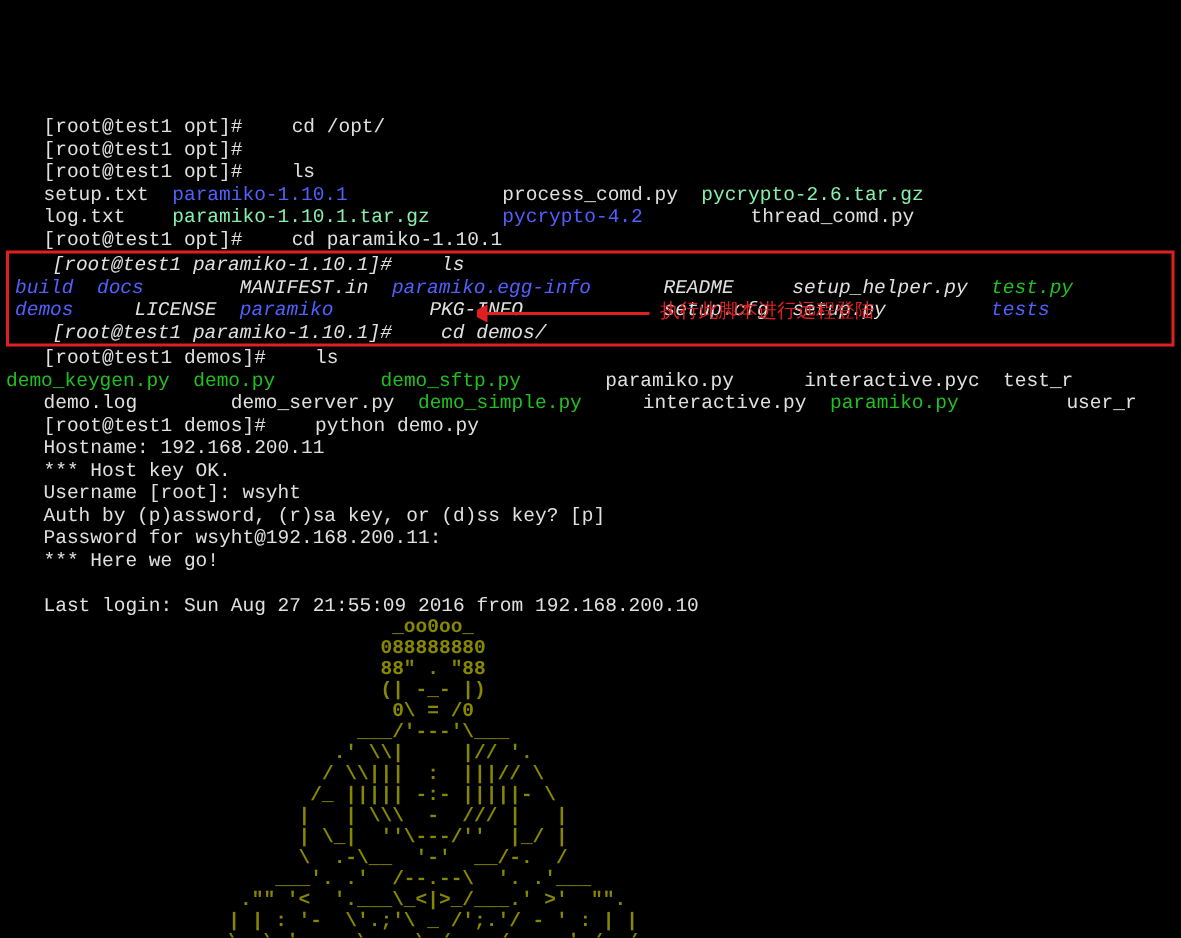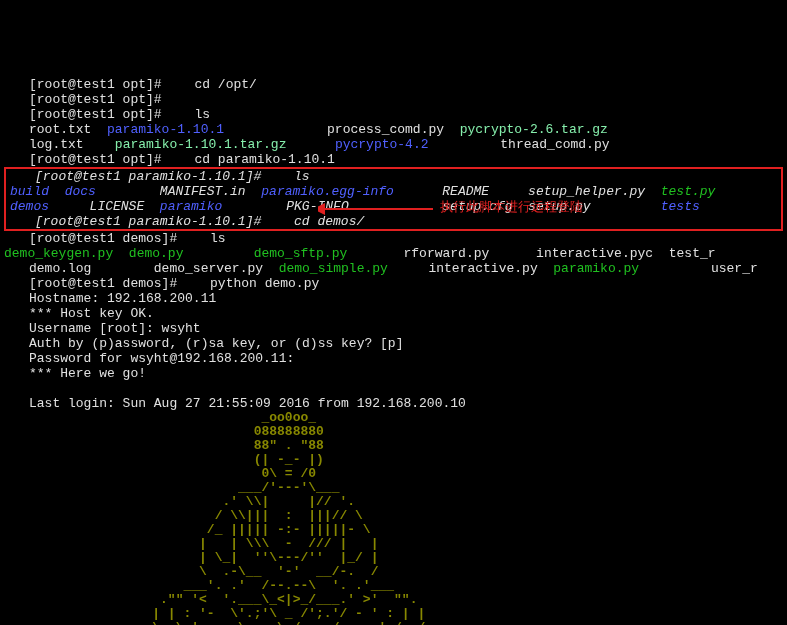--- a/index.html
+++ b/index.html
@@ -47,28 +47,28 @@
 </style>
 </head>
 <body>
 
 
 
 <div class="term">
 <span class="white">[root@test1 opt]# </span><span class="white">cd /opt/</span>
 <span class="white">[root@test1 opt]# </span>
 <span class="white">[root@test1 opt]# </span><span class="white">ls</span>
-<span class="white">root.txt  </span><span class="blue">paramiko-1.10.1</span><span class="white">          process_comd.py  </span><span class="red">pycrypto-2.6.tar.gz</span>
+<span class="white">setup.txt  </span><span class="blue">paramiko-1.10.1</span><span class="white">          process_comd.py  </span><span class="red">pycrypto-2.6.tar.gz</span>
 <span class="white">log.txt    </span><span class="red">paramiko-1.10.1.tar.gz</span><span class="white">   </span><span class="blue">pycrypto-4.2</span><span class="white">      thread_comd.py</span>
 <span class="white">[root@test1 opt]# </span><span class="white">cd paramiko-1.10.1</span>
 <div class="frame"><span class="white">[root@test1 paramiko-1.10.1]# </span><span class="white">ls</span>
 <span class="blue">build</span><span>  </span><span class="blue">docs</span><span class="white">     MANIFEST.in  </span><span class="blue">paramiko.egg-info</span><span class="white">   README     setup_helper.py  </span><span class="green">test.py</span>
 <span class="blue">demos</span><span class="white">  LICENSE  </span><span class="blue">paramiko</span><span class="white">     PKG-INFO            setup.cfg  setup.py         </span><span class="blue">tests</span>
 <span class="white">[root@test1 paramiko-1.10.1]# </span><span class="white">cd demos/</span></div><span class="white">[root@test1 demos]# </span><span class="white">ls</span>
-<span class="green">demo_keygen.py</span><span>  </span><span class="green">demo.py</span><span>         </span><span class="green">demo_sftp.py</span><span class="white">    rforward.py      interactive.pyc  test_r</span>
+<span class="green">demo_keygen.py</span><span>  </span><span class="green">demo.py</span><span>         </span><span class="green">demo_sftp.py</span><span class="white">    paramiko.py      interactive.pyc  test_r</span>
 <span class="white">demo.log        demo_server.py  </span><span class="green">demo_simple.py</span><span class="white">  interactive.py  </span><span class="green">paramiko.py</span><span class="white">      user_r</span>
 <span class="white">[root@test1 demos]# </span><span class="white">python demo.py</span>
 <span class="white">Hostname: 192.168.200.11</span>
 <span class="white">*** Host key OK.</span>
 <span class="white">Username [root]: wsyht</span>
 <span class="white">Auth by (p)assword, (r)sa key, or (d)ss key? [p] </span>
 <span class="white">Password for wsyht@192.168.200.11: </span>
 <span class="white">*** Here we go!</span>
 <span></span>
 <span class="white">Last login: Sun Aug 27 21:55:09 2016 from 192.168.200.10</span>

